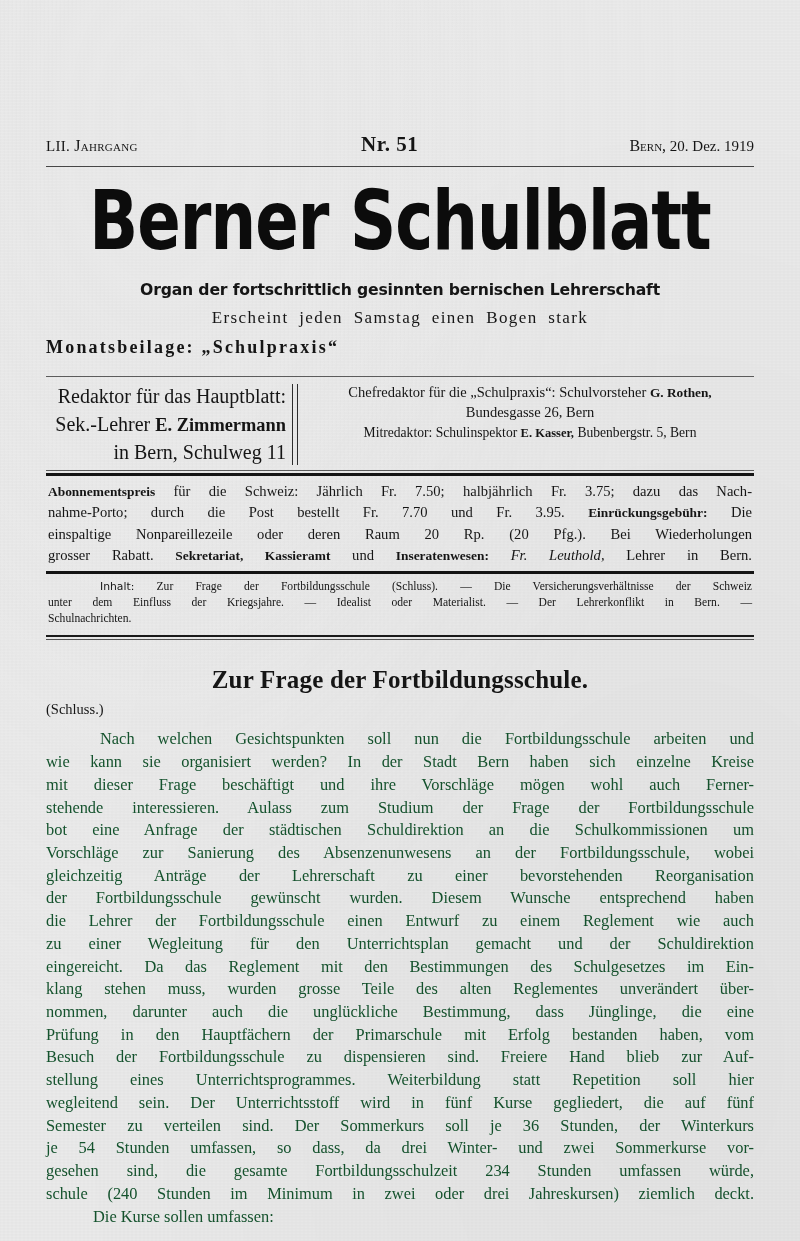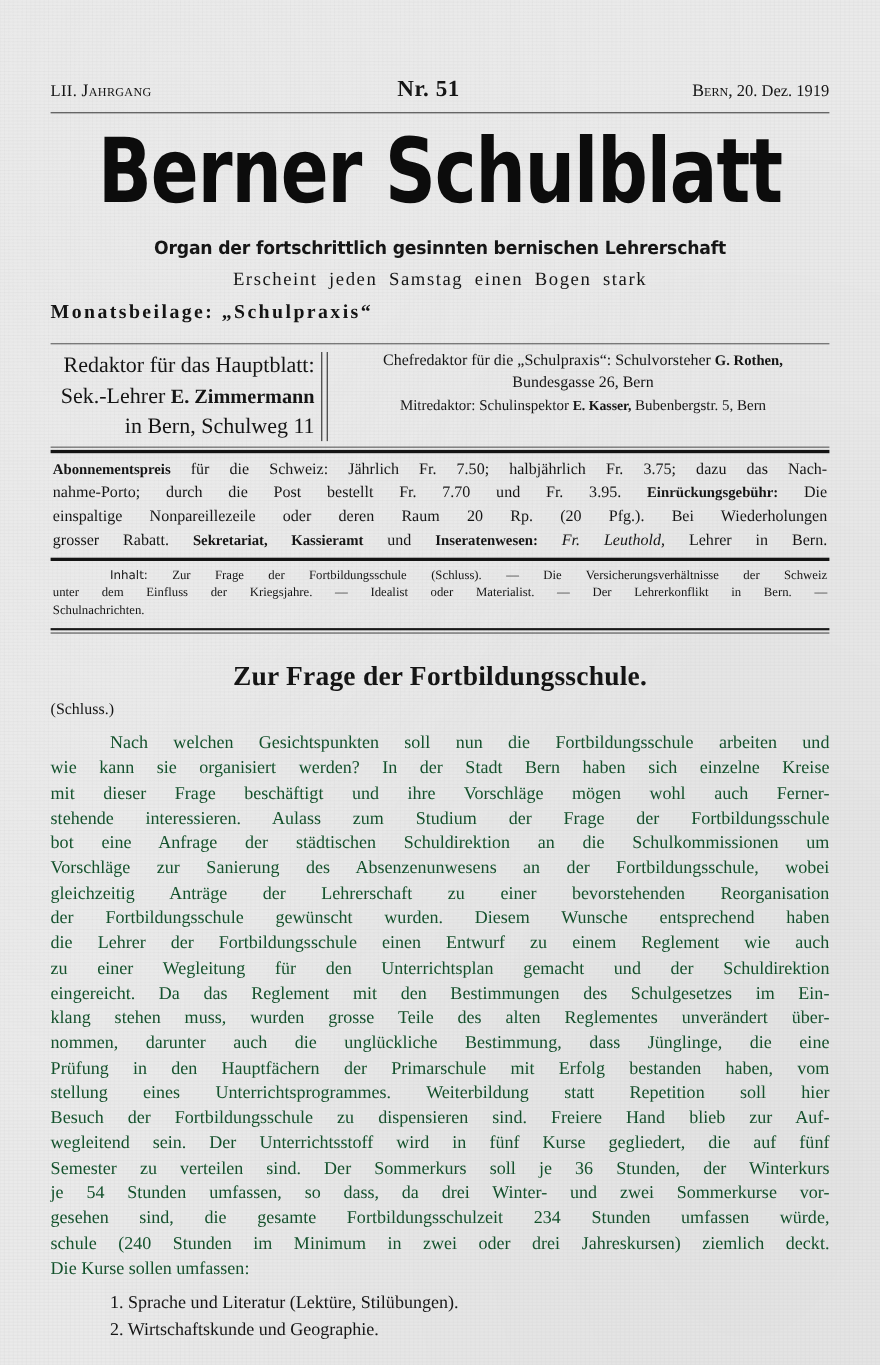--- a/index.html
+++ b/index.html
@@ -35,39 +35,40 @@
     box-sizing: border-box;
     width: 800px;
     z-index: 2;
   }
 
   
   .topline {
     display: flex;
     align-items: baseline;
     justify-content: space-between;
-    padding-top: 68px;
+    padding-top: 96px;
     font-size: 15px;
     text-align: center;
   }
   .topline .vol {
     letter-spacing: .3px;
     white-space: nowrap;
   }
   .topline .vol .sc {
     font-variant: small-caps;
     font-size: 16px;
   }
   .topline .issue {
     font-weight: bold;
     font-size: 21px;
     letter-spacing: .5px;
     margin-left: 40px;
     position: relative;
     left: -14px;
+    margin-top: 36px;
   }
   .topline .place {
     white-space: nowrap;
     font-size: 15px;
   }
   .topline .place .sc {
     font-variant: small-caps;
     font-size: 16px;
   }
 
@@ -202,21 +203,21 @@
     line-height: 1.385;
     margin-top: 10px;
     color: #14532d;
   }
   .body .ln {
     display: block;
     text-align: justify;
     text-align-last: justify;
     white-space: pre-wrap;
   }
-  .body .ln.last { text-align-last: left; }
+  .body .ln.last { text-align-last: left; margin-left: 47px; }
   .body .ln.indent { text-indent: 54px; }
   .list {
     margin-top: 8px;
     font-size: 16.4px;
     line-height: 1.5;
     padding-left: 54px;
   }
   .list .li { display: block; }
 </style>
 </head>
@@ -295,22 +296,22 @@
     <span class="ln">bot eine Anfrage der städtischen Schuldirektion an die Schulkommissionen um</span>
     <span class="ln">Vorschläge zur Sanierung des Absenzenunwesens an der Fortbildungsschule, wobei</span>
     <span class="ln">gleichzeitig Anträge der Lehrerschaft zu einer bevorstehenden Reorganisation</span>
     <span class="ln">der Fortbildungsschule gewünscht wurden. Diesem Wunsche entsprechend haben</span>
     <span class="ln">die Lehrer der Fortbildungsschule einen Entwurf zu einem Reglement wie auch</span>
     <span class="ln">zu einer Wegleitung für den Unterrichtsplan gemacht und der Schuldirektion</span>
     <span class="ln">eingereicht. Da das Reglement mit den Bestimmungen des Schulgesetzes im Ein-</span>
     <span class="ln">klang stehen muss, wurden grosse Teile des alten Reglementes unverändert über-</span>
     <span class="ln">nommen, darunter auch die unglückliche Bestimmung, dass Jünglinge, die eine</span>
     <span class="ln">Prüfung in den Hauptfächern der Primarschule mit Erfolg bestanden haben, vom</span>
+    <span class="ln">Besuch der Fortbildungsschule zu dispensieren sind. Freiere Hand blieb zur Auf-</span>
     <span class="ln">stellung eines Unterrichtsprogrammes. Weiterbildung statt Repetition soll hier</span>
-    <span class="ln">Besuch der Fortbildungsschule zu dispensieren sind. Freiere Hand blieb zur Auf-</span>
     <span class="ln">wegleitend sein. Der Unterrichtsstoff wird in fünf Kurse gegliedert, die auf fünf</span>
     <span class="ln">Semester zu verteilen sind. Der Sommerkurs soll je 36 Stunden, der Winterkurs</span>
     <span class="ln">je 54 Stunden umfassen, so dass, da drei Winter- und zwei Sommerkurse vor-</span>
     <span class="ln">gesehen sind, die gesamte Fortbildungsschulzeit 234 Stunden umfassen würde,</span>
     <span class="ln">schule (240 Stunden im Minimum in zwei oder drei Jahreskursen) ziemlich deckt.</span>
     <span class="ln last">Die Kurse sollen umfassen:</span>
   </div>
 
   <div class="list">
     <span class="li">1. Sprache und Literatur (Lektüre, Stilübungen).</span>

